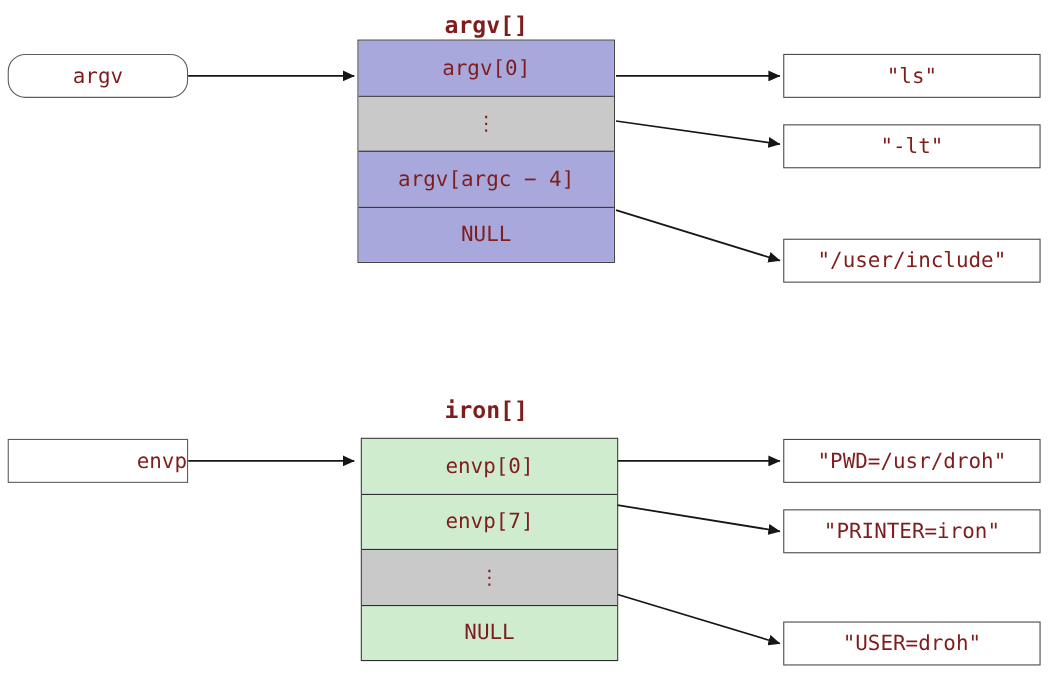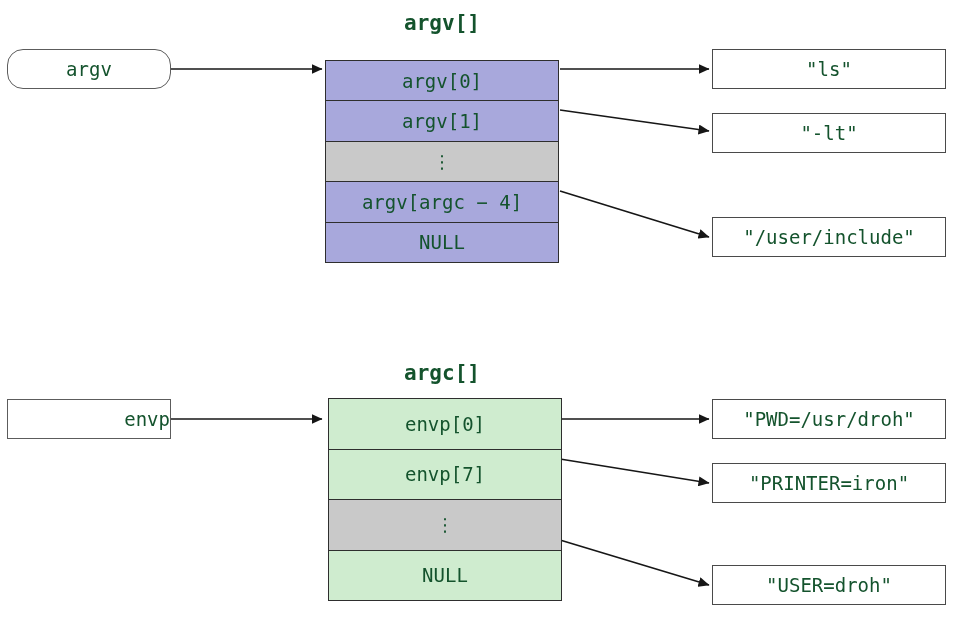--- a/index.html
+++ b/index.html
@@ -1,18 +1,18 @@
 <!DOCTYPE html>
 <html><head>
 <meta charset="utf-8">
 <style>
   html,body { margin:0; padding:0; background:#ffffff; }
   .stage {
     position:relative; width:960px; height:632px; background:#ffffff;
-    font-family:"DejaVu Sans Mono", monospace; color:#14532d; overflow:hidden;
+    font-family:"DejaVu Sans Mono", monospace; color:#7f1d1d; overflow:hidden;
   }
   .arrows { position:absolute; left:0; top:0; width:960px; height:632px; pointer-events:none; }
   .title {
     position:absolute; width:234px; text-align:center;
     font-weight:bold; font-size:21px; line-height:30px;
   }
   .ptrbox, .strbox {
     position:absolute; box-sizing:border-box; width:164px; height:40px;
     border:1.5px solid #5c5c5c; background:#ffffff;
     display:flex; align-items:center; justify-content:center; font-size:19px;
@@ -26,21 +26,21 @@
     flex:1; display:flex; align-items:center; justify-content:center;
     font-size:19px; border-top:1.7px solid #2e2e2e;
   }
   .cell:first-child { border-top:none; }
   .array.purple .cell { background:#a8a8dc; }
   .array.green  .cell { background:#cfeccf; }
   .array .cell.ellipsis { background:#c9c9c9; font-size:18px; letter-spacing:0; }
   
   .t-argv  { left:325px; top:8px; }
   .b-argv  { left:7px;   top:49px;border-radius:16px; }
-  .a-argv  { left:325px; top:60px; }
+  .a-argv  { left:325px; top:36px; }
   .s-ls    { left:712px; top:49px;  }
   .s-lt    { left:712px; top:113px; }
   .s-inc   { left:712px; top:217px; }
   
   .t-envp  { left:325px; top:358px; }
   .b-envp  { left:7px;   top:399px;justify-content:flex-end; }
   .a-envp  { left:328px; top:398px; }
   .s-pwd   { left:712px; top:399px; }
   .s-prn   { left:712px; top:463px; }
   .s-usr   { left:712px; top:565px; }
@@ -68,37 +68,36 @@
   </svg>
 
   <div class="title t-argv">argv[]</div>
 
   <div class="ptrbox b-argv">
     <span>argv</span>
   </div>
 
   <div class="array purple a-argv">
     <div class="cell">argv[0]</div>
-    <div class="cell">argv[1]</div>
     <div class="cell ellipsis">⋮</div>
     <div class="cell">argv[argc − 4]</div>
     <div class="cell">NULL</div>
   </div>
 
   <div class="strbox s-ls">
     <span>"ls"</span>
   </div>
   <div class="strbox s-lt">
     <span>"-lt"</span>
   </div>
   <div class="strbox s-inc">
     <span>"/user/include"</span>
   </div>
 
-  <div class="title t-envp">argc[]</div>
+  <div class="title t-envp">iron[]</div>
 
   <div class="ptrbox b-envp">
     <span>envp</span>
   </div>
 
   <div class="array green a-envp">
     <div class="cell">envp[0]</div>
     <div class="cell">envp[7]</div>
     <div class="cell ellipsis">⋮</div>
     <div class="cell">NULL</div>

